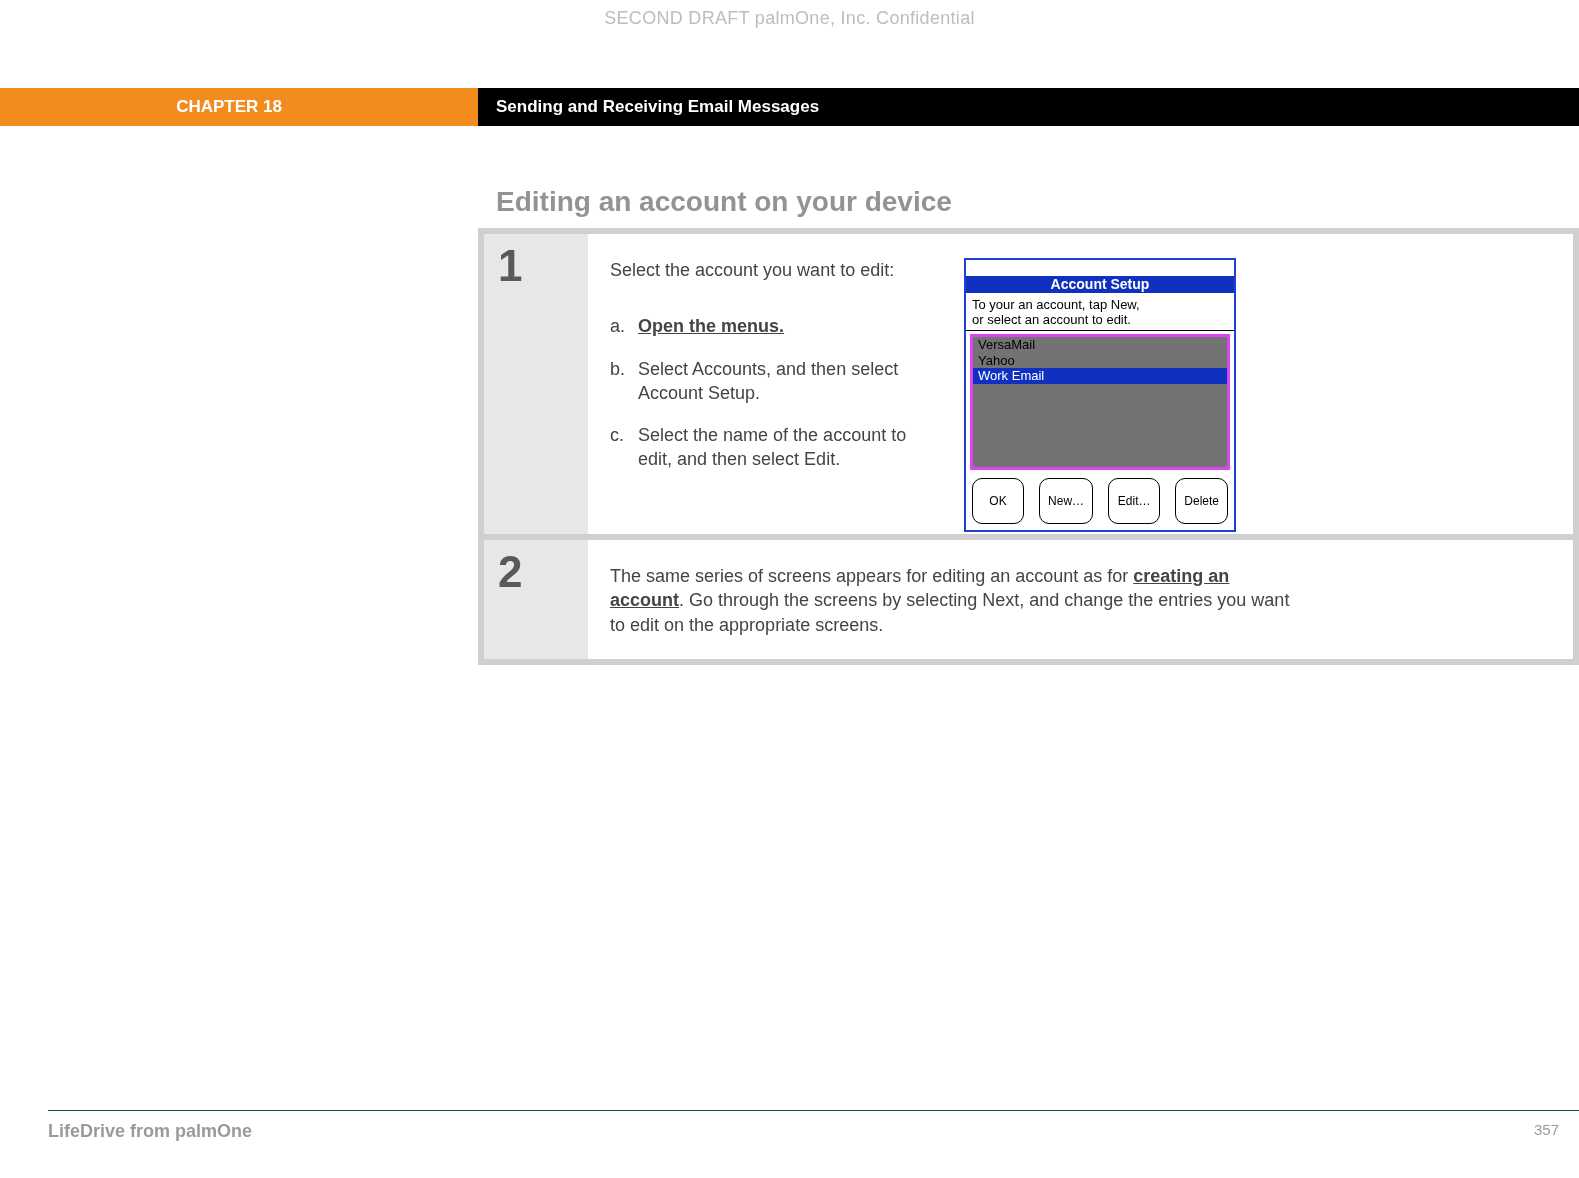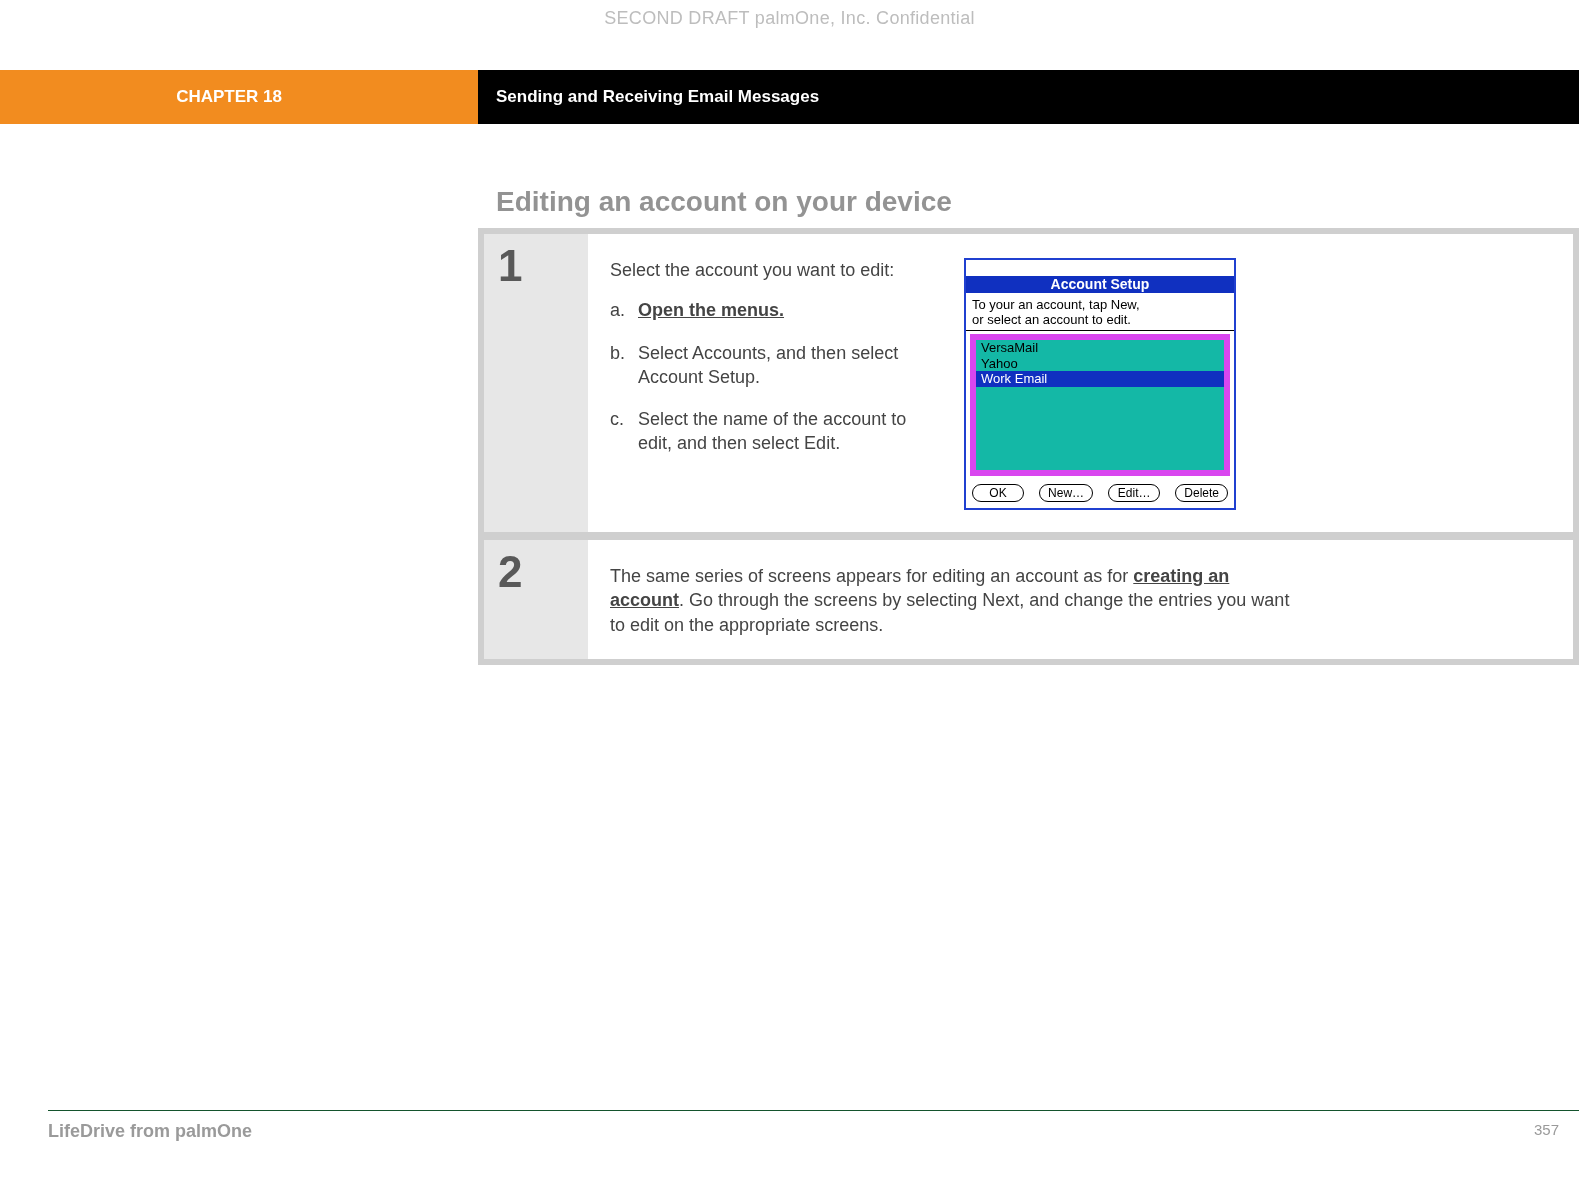--- a/index.html
+++ b/index.html
@@ -17,24 +17,24 @@
     top: 8px;
     left: 0;
     width: 100%;
     text-align: center;
     color: #bdbdbd;
     font-size: 18px;
     letter-spacing: 0.3px;
   }
   .header-bar {
     position: absolute;
-    top: 70px;
+    top: 88px;
     left: 0;
     right: 0;
-    height: 54px;
+    height: 38px;
     display: flex;
   }
   .chapter-segment {
     width: 478px;
     background: #f28c1f;
     color: #ffffff;
     font-weight: bold;
     font-size: 17px;
     display: flex;
     align-items: center;
@@ -105,21 +105,21 @@
   }
   .step-text-wide {
     max-width: 680px;
     color: #444;
     font-size: 18px;
     line-height: 1.35;
   }
   .ol-lower-alpha {
     list-style: none;
     padding-left: 0;
-    margin: 16px 0 0 0;
+    margin: 32px 0 0 0;
   }
   .ol-lower-alpha li {
     margin-bottom: 18px;
     padding-left: 28px;
     text-indent: -28px;
   }
   .ol-lower-alpha li .marker {
     display: inline-block;
     width: 28px;
     text-indent: 0;
@@ -155,44 +155,44 @@
     padding: 0 0;
     font-size: 14px;
     margin-top: 16px;
   }
   .dev-hint {
     padding: 4px 6px 2px 6px;
     color: #000;
     border-bottom: 1px solid #000;
   }
   .dev-list {
-    border: 6px solid #d946ef;
+    border: 3px solid #d946ef;
     margin: 3px 4px 0 4px;
     height: 130px;
-    background: #14b8a6;
+    background: #737373;
     overflow: hidden;
   }
   .dev-list-item {
     padding: 0px 5px;
     color: #000;
   }
   .dev-list-item.selected {
     background: #1030c0;
     color: #ffffff;
   }
   .dev-buttons {
     display: flex;
     justify-content: space-between;
     padding: 8px 6px 6px 6px;
     gap: 6px;
   }
   .dev-btn {
     border: 1px solid #000;
     border-radius: 10px;
-    padding: 1px 8px;
+    padding: 15px 8px;
     font-size: 12px;
     background: #fff;
     color: #000;
     min-width: 34px;
     text-align: center;
   }
   .footer {
     position: absolute;
     left: 48px;
     right: 0;

